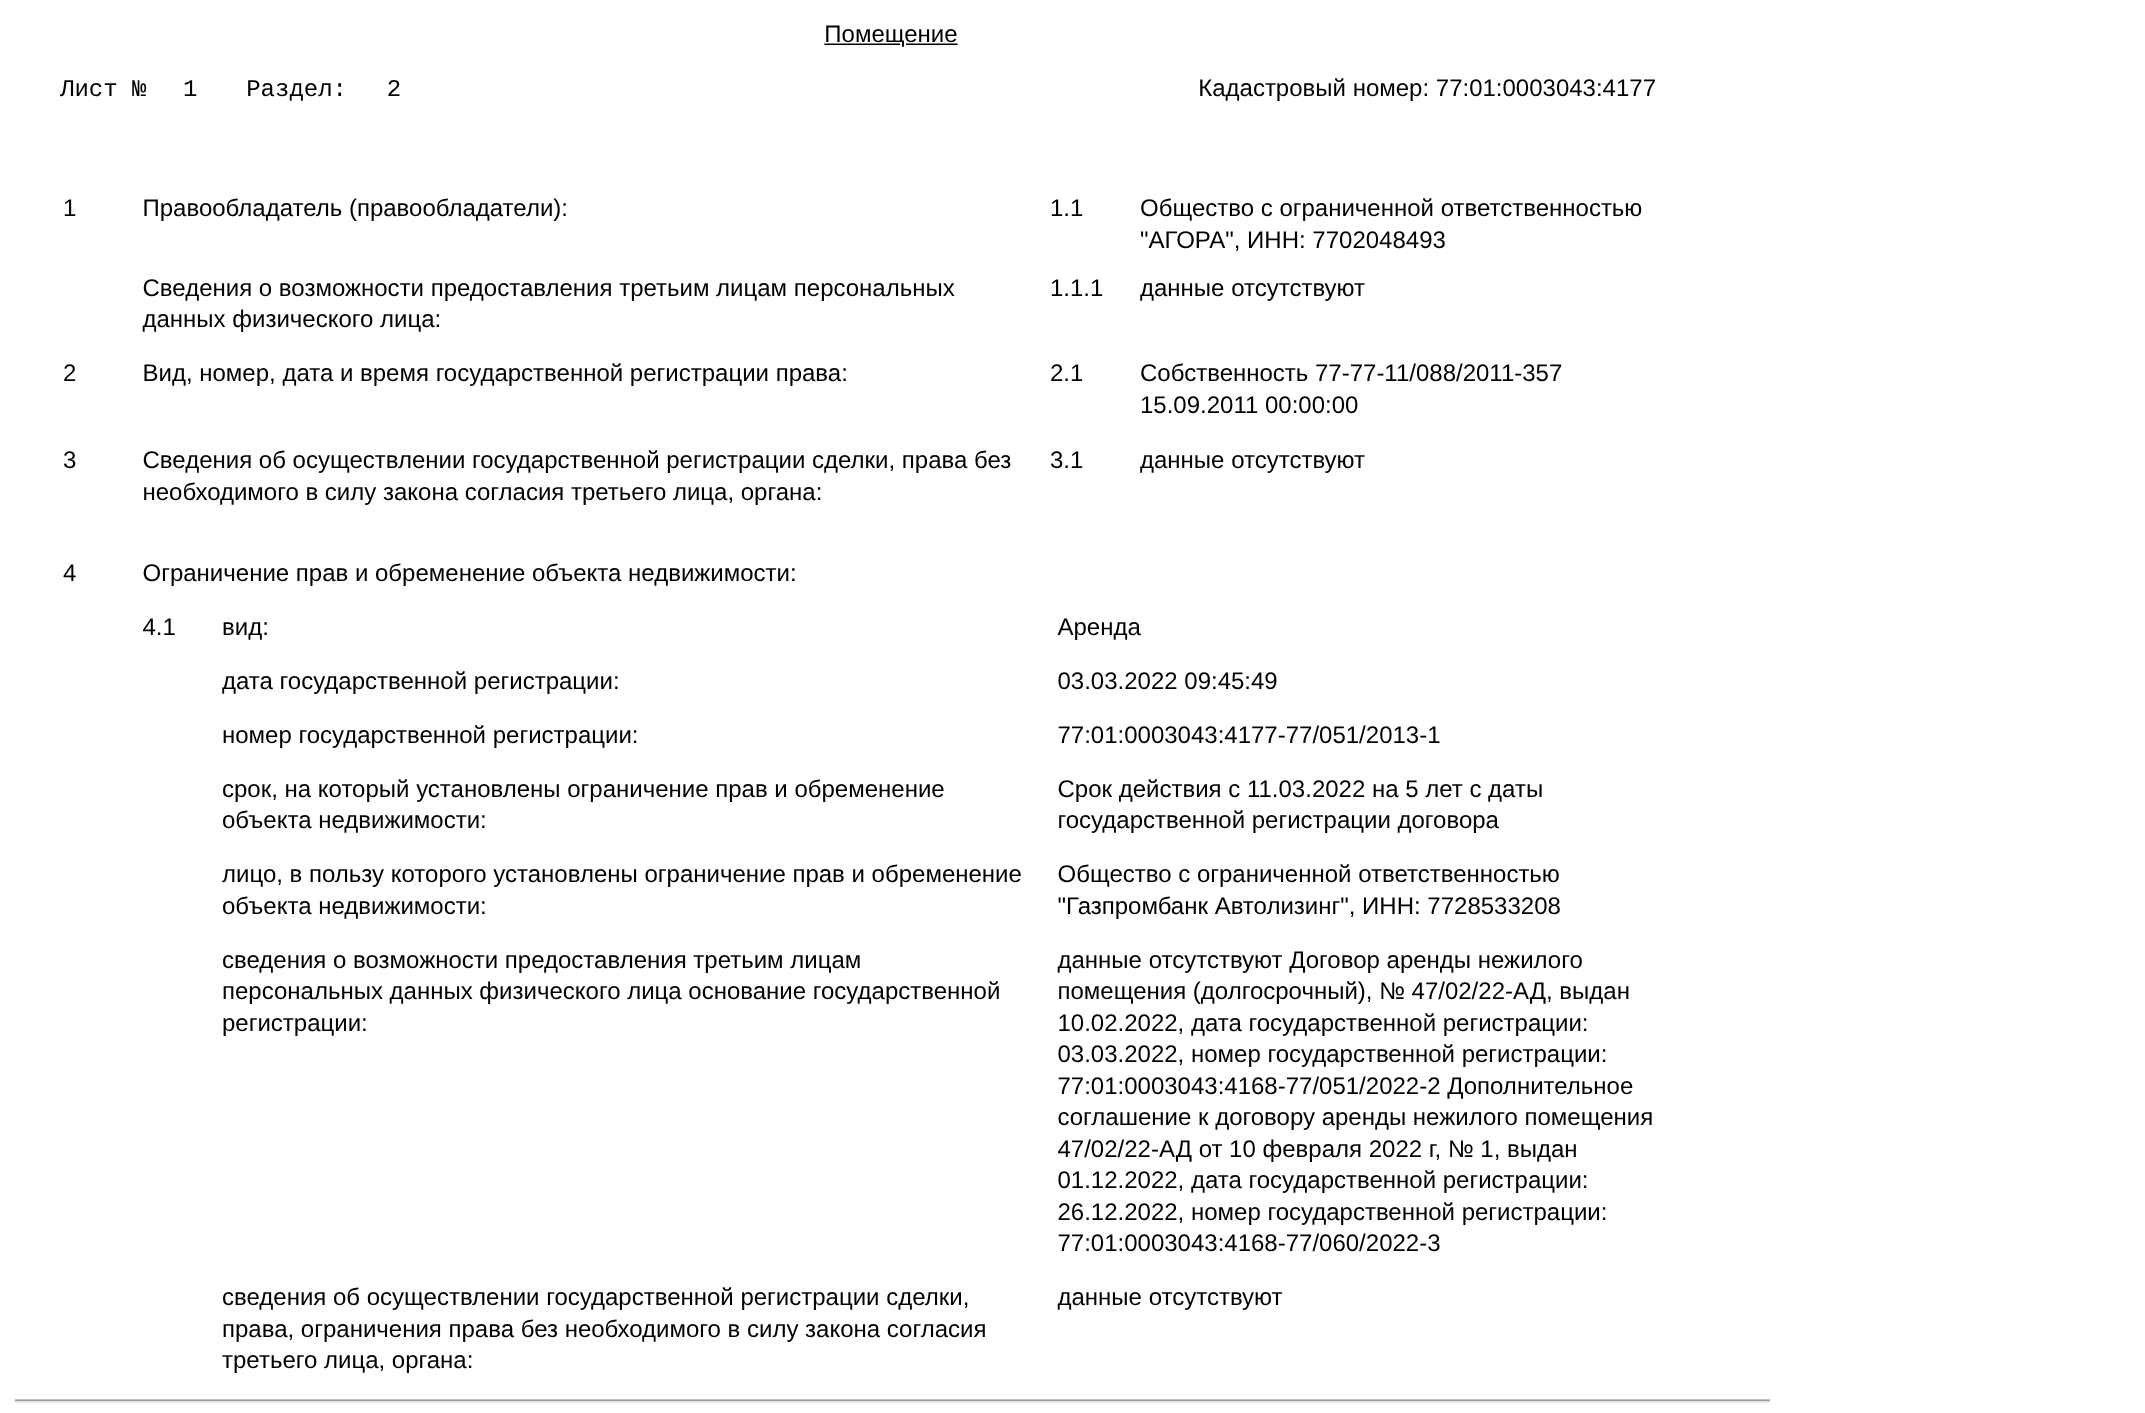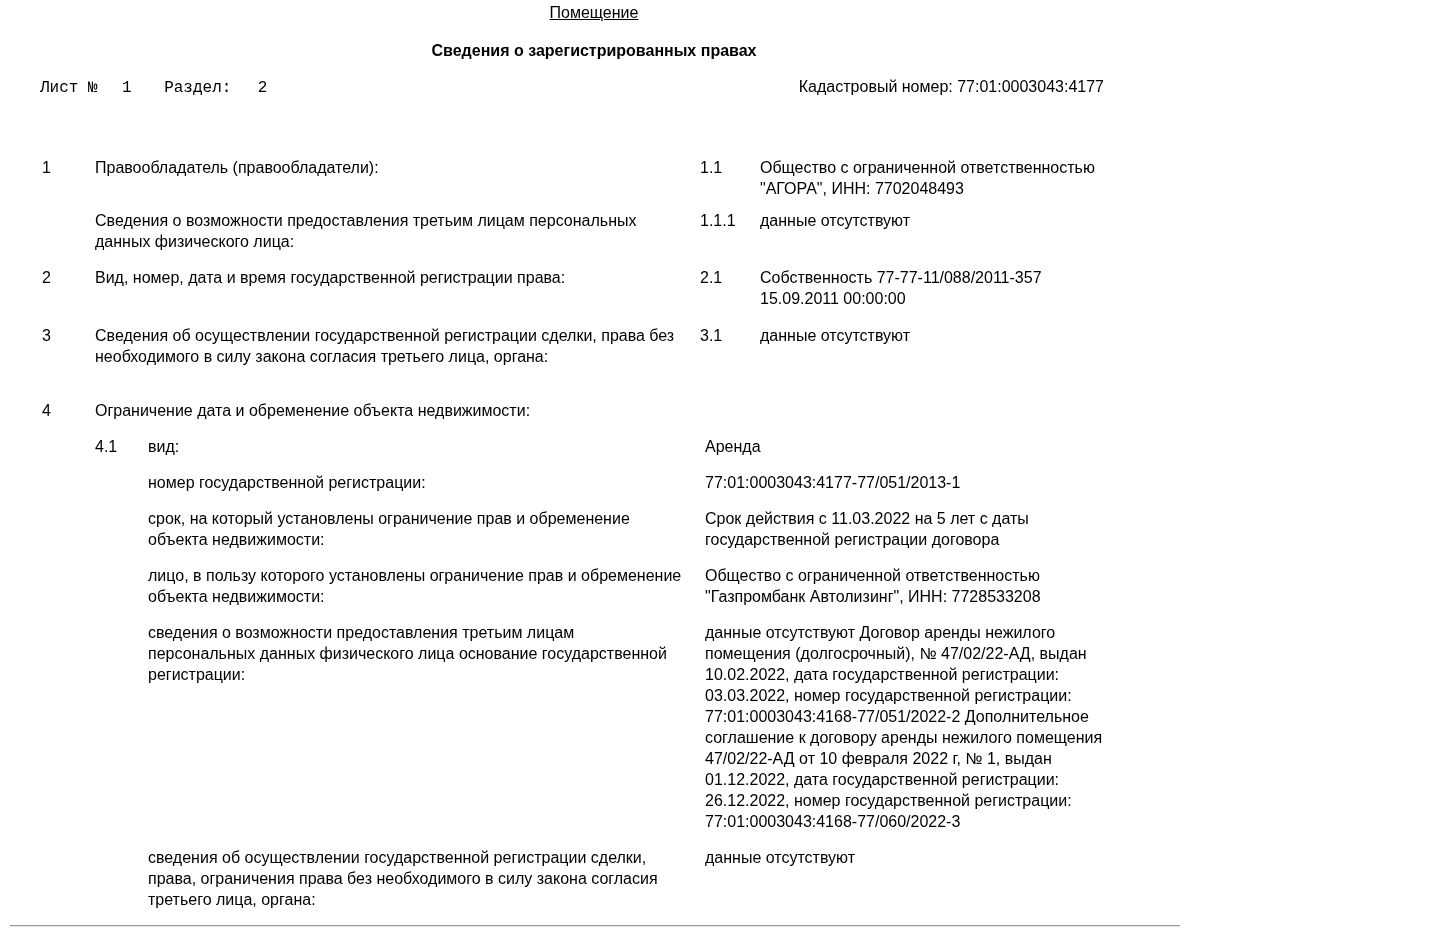--- a/index.html
+++ b/index.html
@@ -7,21 +7,21 @@
   body {
     width: 1430px;
     height: 942px;
     background: #ffffff;
     color: #000000;
     font-family: "Liberation Sans", sans-serif;
     font-size: 16px;
     line-height: 21px;
     overflow: hidden;
   }
-  .page { padding-top: 2px; position: relative; width: 1188px; height: 942px; }
+  .page { padding-top: 13px; position: relative; width: 1188px; height: 942px; }
 
   .doc-title {
     text-align: center;
     text-decoration: underline;
   }
   .doc-subtitle {
     text-align: center;
     font-weight: bold;
     margin-top: 17px;
   }
@@ -64,21 +64,20 @@
     border-bottom: 1px solid #e4e4e4;
   }
 </style>
 </head>
 <body>
 
 <div class="page">
 
   <div class="doc-title">Помещение</div>
 
-  <div class="doc-subtitle">Сведения о зарегистрированных правах</div>
 
   <div class="meta-row">
     <div class="meta-left">
       <span>Лист №</span>
       <span class="v1">1</span>
       <span class="l2">Раздел:</span>
       <span class="v2">2</span>
     </div>
     <div class="meta-right">
       <span>Кадастровый номер:</span>
@@ -111,34 +110,39 @@
 
       <div class="row">
         <div class="cell num">3</div>
         <div class="cell label">Сведения об осуществлении государственной регистрации сделки, права без необходимого в силу закона согласия третьего лица, органа:</div>
         <div class="cell sub">3.1</div>
         <div class="cell value">данные отсутствуют</div>
       </div>
 
       <div class="row">
         <div class="cell num">4</div>
-        <div class="cell label">Ограничение дата и обременение объекта недвижимости:</div>
+        <div class="cell label">Ограничение прав и обременение объекта недвижимости:</div>
         <div class="cell sub"></div>
         <div class="cell value"></div>
       </div>
     </div>
 
   <div class="rows sub">
 
       <div class="row">
         <div class="cell num">4.1</div>
         <div class="cell label">вид:</div>
         <div class="cell value">Аренда</div>
       </div>
 
+      <div class="row">
+        <div class="cell num"></div>
+        <div class="cell label">дата государственной регистрации:</div>
+        <div class="cell value">03.03.2022 09:45:49</div>
+      </div>
 
       <div class="row">
         <div class="cell num"></div>
         <div class="cell label">номер государственной регистрации:</div>
         <div class="cell value">77:01:0003043:4177-77/051/2013-1</div>
       </div>
 
       <div class="row">
         <div class="cell num"></div>
         <div class="cell label">срок, на который установлены ограничение прав и обременение объекта недвижимости:</div>

